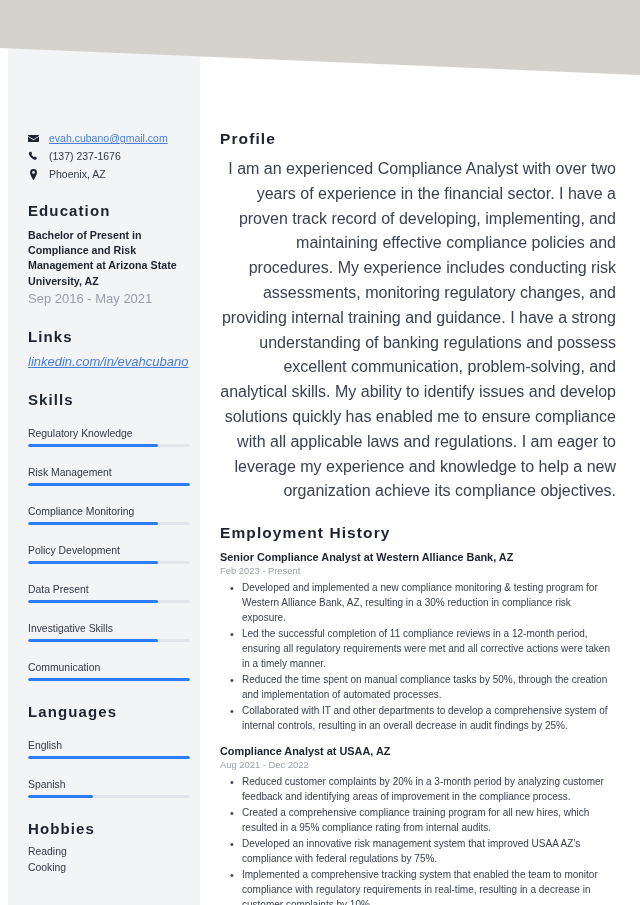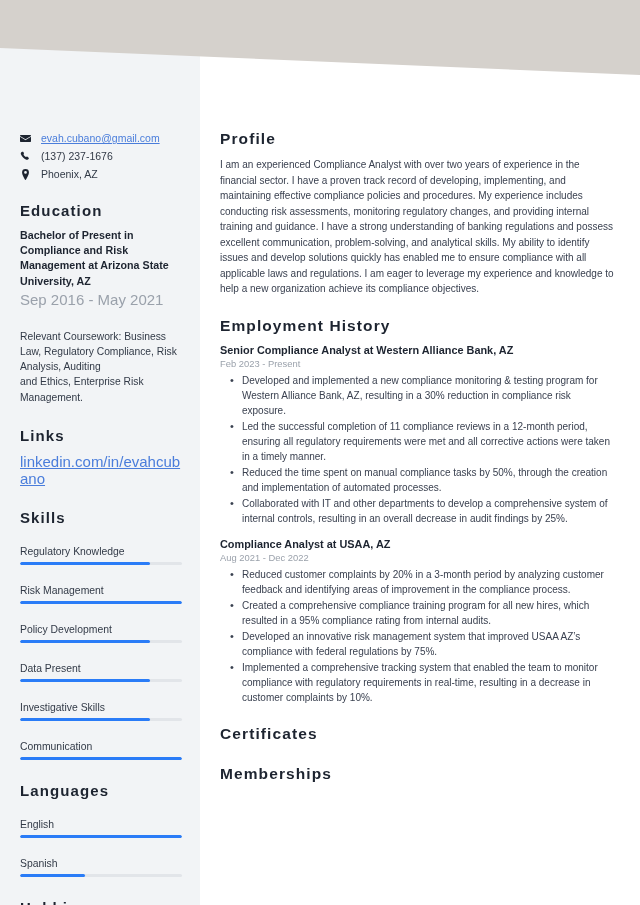--- a/index.html
+++ b/index.html
@@ -45,21 +45,21 @@
     margin: 0;
     padding-top: 4px;
     font-size: 11.5px;
     color: #3a4150;
     letter-spacing: 0.1px;
   }
 
   
   .sidebar {
     position: absolute;
-    top: 0; left: 0;
+    top: 0; left: 8px;
     width: 200px;
     height: 905px;
     background: #f2f4f6;
     z-index: 1;
   }
   .sidebar-content {
     position: absolute;
     top: 132px; left: 0;
     width: 200px;
     padding: 0 18px 0 20px;
@@ -115,37 +115,38 @@
   }
 
   .edu-title {
     font-size: 10.7px;
     font-weight: bold;
     color: #1d2430;
     line-height: 1.42;
     margin-bottom: 2px;
   }
   .edu-date {
-    font-size: 15px;
+    font-size: 13px;
     color: #9aa1ab;
-    margin-bottom: 21px;
+    margin-bottom: 4px;
   }
   .edu-desc {
     font-size: 10.3px;
     color: #323a47;
     line-height: 1.48;
     white-space: pre-line;
   }
 
   .links-block { margin-top: 2px; }
   .link-item {
-    font-size: 15px;
+    font-size: 13px;
     color: #4a7ddb;
     text-decoration: underline;
     word-break: break-all;
+    font-style: italic;
   }
 
   
   .skill-item { margin-bottom: 10px; margin-top: 20px; }
   .skill-label {
     font-size: 10.4px;
     color: #323a47;
     margin-bottom: 5px;
   }
   .bar-track {
@@ -170,25 +171,25 @@
   
   .main-heading {
     font-size: 15.5px;
     font-weight: bold;
     letter-spacing: 1.1px;
     color: #1d2430;
     margin: 0 0 9px 0;
   }
   .section { margin-bottom: 20px; }
   .profile-text {
-    font-size: 10px;
+    font-size: 16px;
     line-height: 1.55;
     color: #3a4150;
     margin: 0;
-    text-align: left;
+    text-align: right;
   }
   .job-heading {
     font-size: 10.9px;
     font-weight: bold;
     color: #1d2430;
     margin-bottom: 2px;
   }
   .job-date {
     font-size: 9.4px;
     color: #9aa1ab;
@@ -256,40 +257,44 @@
               <path d="M8 0a5 5 0 0 0-5 5c0 3.6 4.3 10.3 4.5 10.6a.6.6 0 0 0 1 0C8.7 15.3 13 8.6 13 5a5 5 0 0 0-5-5zm0 7a2 2 0 1 1 0-4 2 2 0 0 1 0 4z"></path>
             </svg>
           </span>
           <span>Phoenix, AZ</span>
         </div>
       </div>
 
     <div class="side-heading">Education</div>
     <div class="edu-title">Bachelor of Present in Compliance and Risk Management at Arizona State University, AZ</div>
     <div class="edu-date">Sep 2016 - May 2021</div>
-    <div class="edu-desc">Relevant Coursework: Business Law, Regulatory Compliance, Risk Analysis, Auditing
-and Ethics, Enterprise Risk Management.</div>
 
     <div class="side-heading">Links</div>
     <div class="links-block" id="links-list">
         <div class="link-item">linkedin.com/in/evahcubano</div>
       </div>
 
     <div class="side-heading">Skills</div>
     <div id="skills-list">
         <div class="skill-item">
           <div class="skill-label">Regulatory Knowledge</div>
           <div class="bar-track">
             <div class="bar-fill" style="width: 80%;"></div>
           </div>
         </div>
         <div class="skill-item">
           <div class="skill-label">Risk Management</div>
           <div class="bar-track">
             <div class="bar-fill" style="width: 100%;"></div>
+          </div>
+        </div>
+        <div class="skill-item">
+          <div class="skill-label">Compliance Monitoring</div>
+          <div class="bar-track">
+            <div class="bar-fill" style="width: 80%;"></div>
           </div>
         </div>
         <div class="skill-item">
           <div class="skill-label">Policy Development</div>
           <div class="bar-track">
             <div class="bar-fill" style="width: 80%;"></div>
           </div>
         </div>
         <div class="skill-item">
           <div class="skill-label">Data Present</div>

